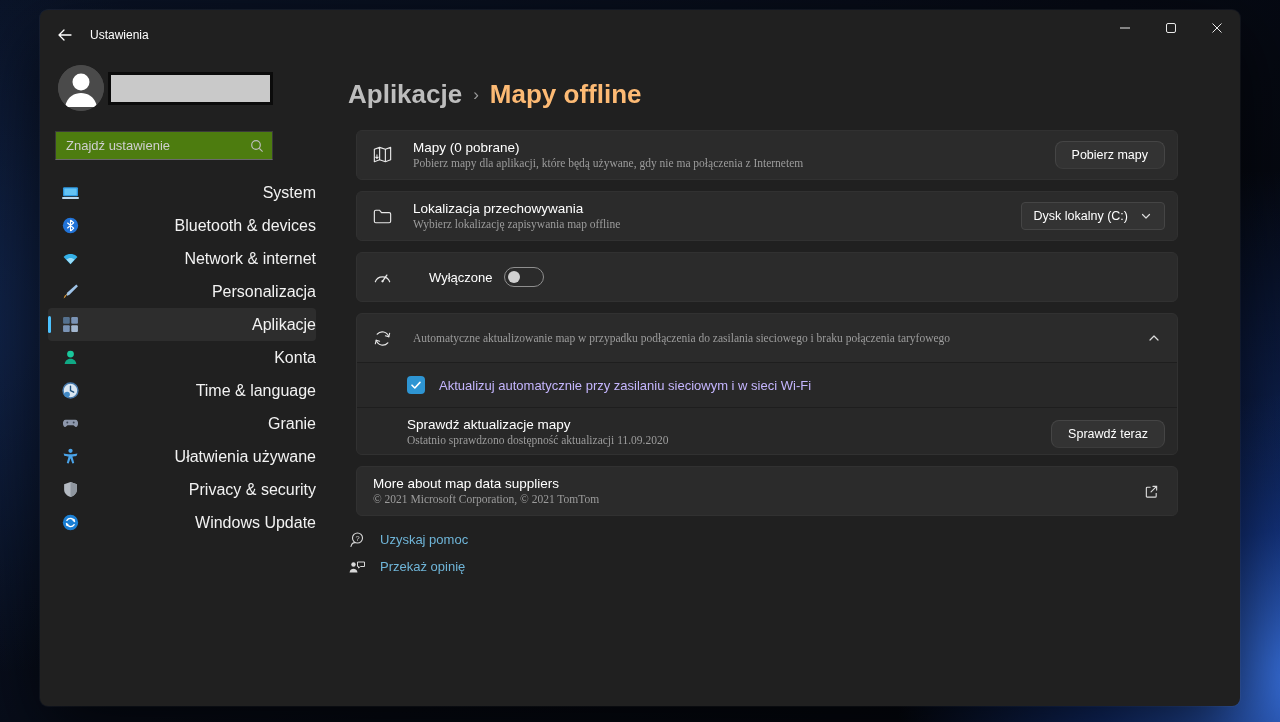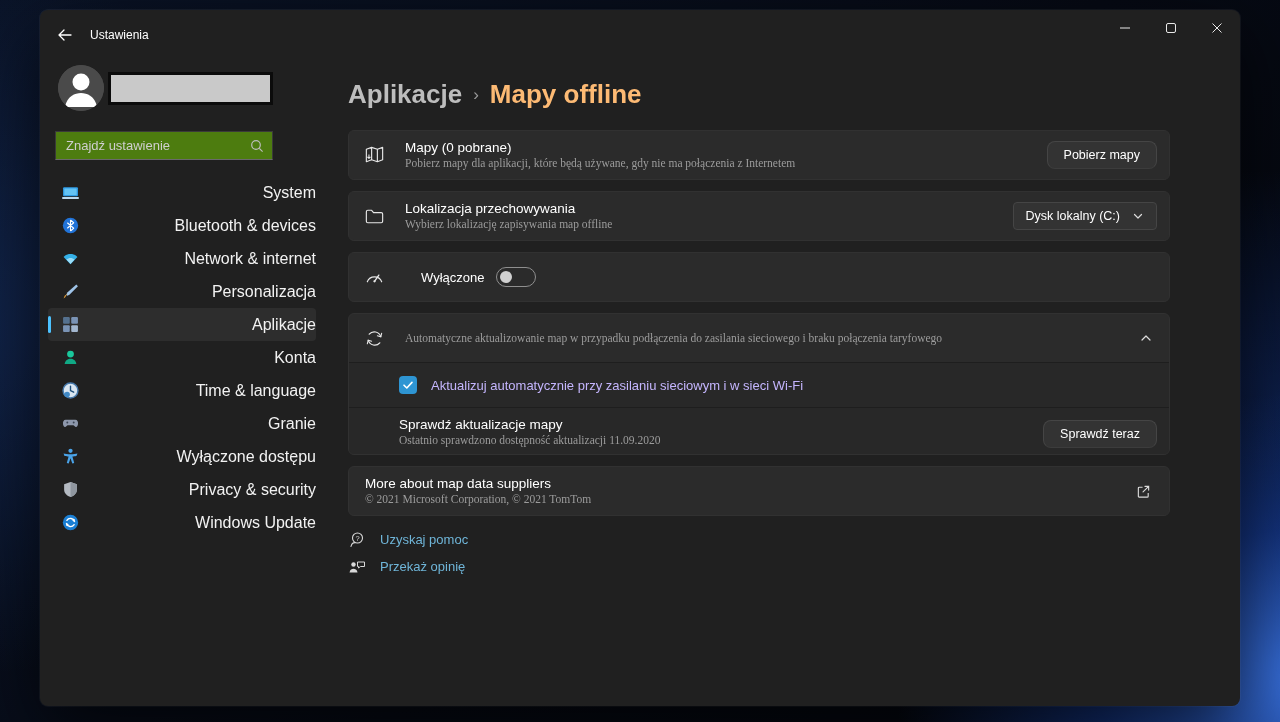--- a/index.html
+++ b/index.html
@@ -40,21 +40,21 @@
   .side-item { position:relative; height:33px; display:flex; align-items:center; gap:15px; padding-left:14px; border-radius:4px; font-size:16px; color:#f2f2f2; cursor:pointer;justify-content:space-between; }
   .side-item.selected { background:#2d2d2d; }
   .side-item.selected::before { content:''; position:absolute; left:0; top:8px; width:3px; height:17px; border-radius:2px; background:#4cc2ff; }
   .side-icon { width:17px; height:17px; flex:none; display:flex; }
   
   .content { position:absolute; left:308px; top:0; width:892px; bottom:0; }
   .page-header { position:absolute; left:0; top:64px; height:40px; display:flex; align-items:center; font-size:26px; font-weight:600; }
   .crumb-parent { color:#bdbdbd; cursor:pointer; }
   .crumb-sep { color:#9a9a9a; font-size:17px; margin:0 11px; font-weight:400; transform:translateY(1px); }
   .crumb-title { color:#fdba74; }
-  .cards { position:absolute; left:0; top:120px; width:822px; }
+  .cards { position:absolute; left:8px; top:120px; width:822px; }
   .card { background:#2b2b2b; border:1px solid #313131; border-radius:6px; margin-bottom:11px; overflow:hidden; }
   .row { display:flex; align-items:center; min-height:48px; padding:6px 12px 6px 14px; }
   .row-icon { width:26px; height:24px; flex:none; margin-right:16px; display:flex; align-items:center; }
   .row-text { flex:1; min-width:0; }
   .row-title { font-size:13.5px; color:#fff; line-height:17px; }
   .row-sub { font-size:11.5px; color:#9c9c9c; line-height:15px;font-family:Liberation Serif, serif; }
   .row-action { flex:none; margin-left:16px; display:flex; align-items:center; gap:12px; }
   .btn {
     background:#333333; border:1px solid #454545; border-bottom-color:#3c3c3c;
     color:#fff; font-size:12.5px; font-family:inherit; border-radius:8px;
@@ -206,21 +206,21 @@
           </span>
         <span>Granie</span>
       </div>
       <div class="side-item">
         <span class="side-icon">
             <svg width="17" height="17" viewBox="0 0 16 16">
               <circle cx="8" cy="2.6" r="2" fill="#4aa3e8"></circle>
               <path d="M1.5 5.2 C4 6.2 12 6.2 14.5 5.2 L13.8 7.2 C12 7.8 11 7.9 9.8 8 L11.5 14 L9.7 14.6 L8 9.6 L6.3 14.6 L4.5 14 L6.2 8 C5 7.9 4 7.8 2.2 7.2 Z" fill="#4aa3e8"></path>
             </svg>
           </span>
-        <span>Wyłączone dostępu</span>
+        <span>Ułatwienia używane</span>
       </div>
       <div class="side-item">
         <span class="side-icon">
             <svg width="17" height="17" viewBox="0 0 16 16">
               <path d="M8 1 L14 3 V8 C14 11.8 11.2 14 8 15 C4.8 14 2 11.8 2 8 V3 Z" fill="#b4bac2"></path>
               <path d="M8 1 L14 3 V8 C14 11.8 11.2 14 8 15 Z" fill="#8f969f"></path>
             </svg>
           </span>
         <span>Privacy &amp; security</span>
       </div>

